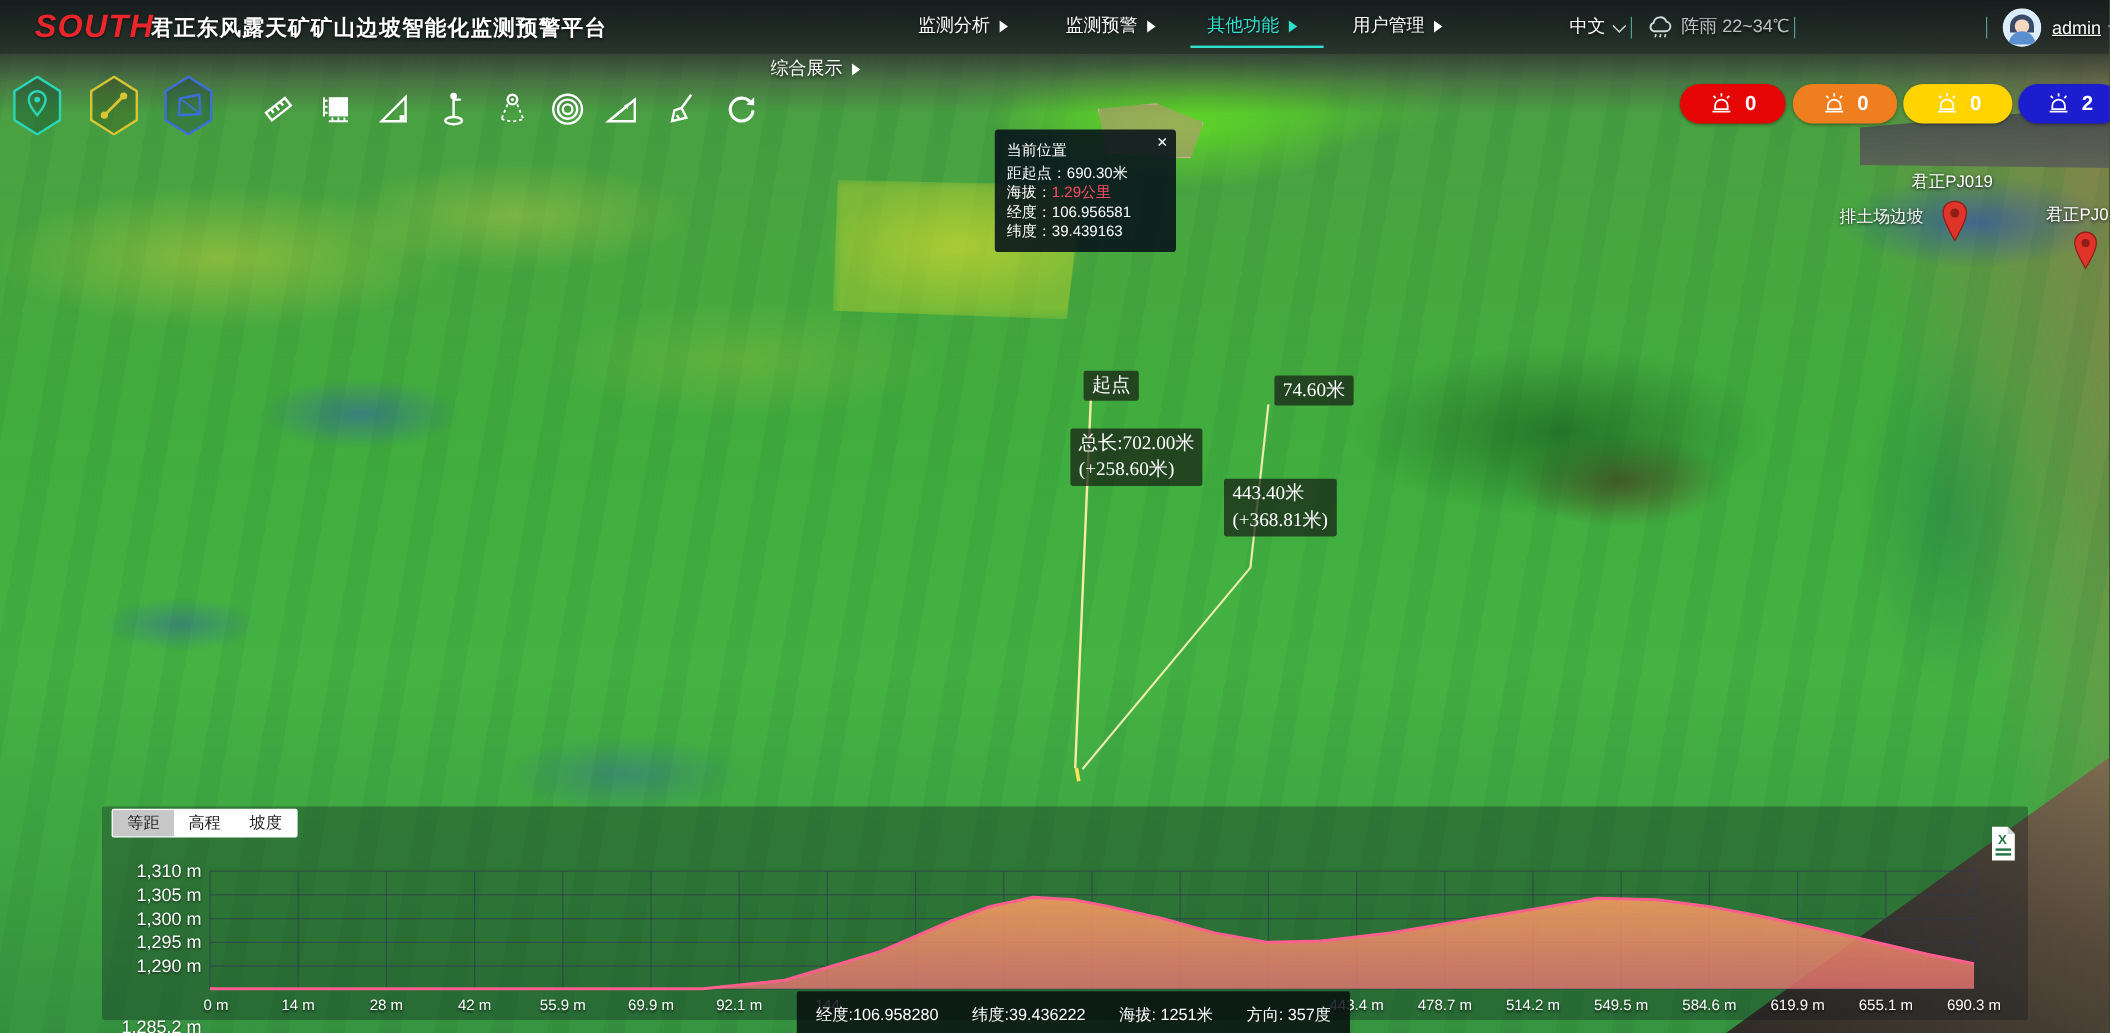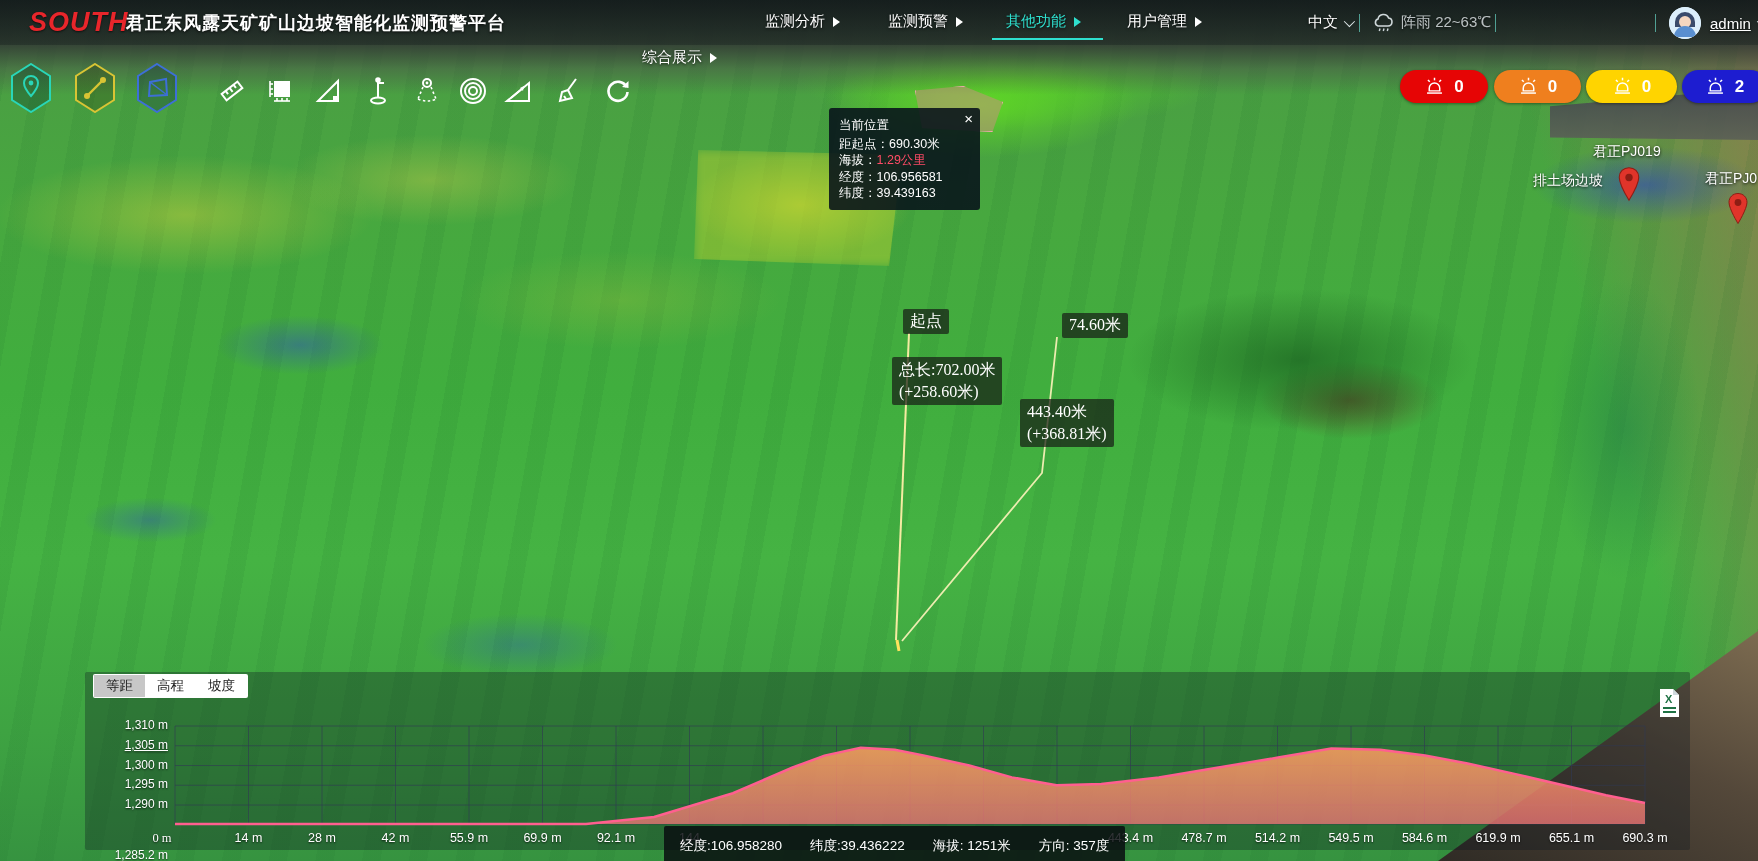--- a/index.html
+++ b/index.html
@@ -75,21 +75,21 @@
   .pin{position:absolute;z-index:4;width:26px;height:36px;}
   
   .chart-panel{position:absolute;left:85px;top:672px;width:1605px;height:178px;z-index:5;
     background:rgba(12,22,30,0.32);border-radius:2px;}
   .tabbar{position:absolute;left:8px;top:2px;display:flex;background:#fff;border-radius:2px;padding:1px;z-index:7;}
   .tab{padding:2px 12px;font-size:13.5px;color:#1c1c1c;cursor:pointer;}
   .tab.active{background:#c7c7c7;}
   .excel-btn{position:absolute;left:1572px;top:16px;width:25px;height:30px;cursor:pointer;z-index:7;}
   #chart-svg{position:absolute;left:0;top:0;width:1758px;height:861px;z-index:6;pointer-events:none;}
   #chart-svg .grid{stroke:rgba(48,56,84,0.6);stroke-width:1;}
-  .ylab{position:absolute;width:70px;text-align:right;color:#fff;font-size:12px;z-index:7;
+  .ylab{position:absolute;width:70px;text-align:right;color:#fff;font-size:15px;z-index:7;
     text-shadow:0 1px 2px rgba(0,0,0,.7);}
   .xlab{position:absolute;top:831px;transform:translateX(-50%);color:#fff;font-size:12.5px;z-index:7;
     text-shadow:0 1px 2px rgba(0,0,0,.7);white-space:nowrap;}
   
   .statusbar{position:absolute;left:664px;top:826px;height:40px;z-index:9;display:flex;align-items:center;
     gap:28px;padding:0 16px;background:rgba(8,12,16,0.84);color:#fff;font-size:13.5px;border-radius:2px;}
   
   #measure-svg{position:absolute;left:0;top:0;width:1758px;height:861px;z-index:3;pointer-events:none;}
 </style>
 </head>
@@ -180,28 +180,28 @@
         <line class="grid" x1="1424.5" y1="726" x2="1424.5" y2="824"></line>
         <line class="grid" x1="1498" y1="726" x2="1498" y2="824"></line>
         <line class="grid" x1="1571.5" y1="726" x2="1571.5" y2="824"></line>
         <line class="grid" x1="1645" y1="726" x2="1645" y2="824"></line>
         <path d="M175,824 L175.0,824.0 L494.4,824.0 L586.0,824.0 L654.1,816.9 L732.9,793.2 L792.6,767.5 L824.5,755.6 L860.7,747.7 L894.8,749.7 L924.6,755.6 L969.3,765.5 L1011.9,777.4 L1056.6,785.3 L1101.3,784.1 L1158.8,777.4 L1218.5,767.5 L1278.1,757.6 L1331.3,748.5 L1380.3,749.7 L1425.0,755.6 L1467.6,763.5 L1512.3,773.4 L1572.0,787.3 L1606.0,795.2 L1645.0,803.1 L1645,824 Z" fill="url(#agrad)"></path>
         <path d="M175.0,824.0 L494.4,824.0 L586.0,824.0 L654.1,816.9 L732.9,793.2 L792.6,767.5 L824.5,755.6 L860.7,747.7 L894.8,749.7 L924.6,755.6 L969.3,765.5 L1011.9,777.4 L1056.6,785.3 L1101.3,784.1 L1158.8,777.4 L1218.5,767.5 L1278.1,757.6 L1331.3,748.5 L1380.3,749.7 L1425.0,755.6 L1467.6,763.5 L1512.3,773.4 L1572.0,787.3 L1606.0,795.2 L1645.0,803.1" fill="none" stroke="#ff5f8f" stroke-width="2.5"></path>
       </g>
   </svg>
   <div id="ylabels">
       <div class="ylab" style="left: 98px; top: 718px;">1,310 m</div>
-      <div class="ylab" style="left: 98px; top: 737.758px; text-decoration: underline;">1,305 m</div>
+      <div class="ylab" style="left: 98px; top: 737.758px;">1,305 m</div>
       <div class="ylab" style="left: 98px; top: 757.516px;">1,300 m</div>
       <div class="ylab" style="left: 98px; top: 777.274px;">1,295 m</div>
       <div class="ylab" style="left: 98px; top: 797.032px;">1,290 m</div>
       <div class="ylab" style="left: 98px; top: 848px;">1,285.2 m</div>
     </div>
   <div id="xlabels">
-      <div class="xlab" style="left: 162px; font-family: Liberation Serif, serif;">0 m</div>
+      <div class="xlab" style="left: 180px;">0 m</div>
       <div class="xlab" style="left: 248.5px;">14 m</div>
       <div class="xlab" style="left: 322px;">28 m</div>
       <div class="xlab" style="left: 395.5px;">42 m</div>
       <div class="xlab" style="left: 469px;">55.9 m</div>
       <div class="xlab" style="left: 542.5px;">69.9 m</div>
       <div class="xlab" style="left: 616px;">92.1 m</div>
       <div class="xlab" style="left: 689.5px;">144</div>
       <div class="xlab" style="left: 1130.5px;">443.4 m</div>
       <div class="xlab" style="left: 1204px;">478.7 m</div>
       <div class="xlab" style="left: 1277.5px;">514.2 m</div>
@@ -402,21 +402,21 @@
     <div class="tb-right vsep" style="left:1359px;top:14px;"></div>
     <div class="tb-right" style="left:1371px;">
       <svg width="24" height="22" viewBox="0 0 24 22">
         <path d="M7 14h10a4 4 0 0 0 .6-7.95A5.5 5.5 0 0 0 7 7.1 3.6 3.6 0 0 0 7 14z" fill="none" stroke="#cfd8da" stroke-width="1.6"></path>
         <g stroke="#cfd8da" stroke-width="1.4">
             <line x1="9" y1="16.5" x2="8.3" y2="19"></line>
             <line x1="13" y1="16.5" x2="12.3" y2="19"></line>
             <line x1="17" y1="16.5" x2="16.3" y2="19"></line>
           </g>
       </svg>
-      <span class="weather-txt" style="margin-left:6px;">阵雨 22~63℃</span>
+      <span class="weather-txt" style="margin-left:6px;">阵雨 22~34℃</span>
     </div>
     <div class="tb-right vsep" style="left:1495px;top:14px;"></div>
     <div class="tb-right vsep" style="left:1655px;top:14px;"></div>
     <div class="tb-right" style="left:1669px;top:6px;height:34px;">
       <span class="avatar">
         <svg width="32" height="32" viewBox="0 0 32 32">
           <circle cx="16" cy="16" r="16" fill="#dceefb"></circle>
           <path d="M6 15a10 10 0 0 1 20 0v5H6z" fill="#3a4a6b"></path>
           <circle cx="16" cy="15" r="6" fill="#f6d7c0"></circle>
           <path d="M10 12a6 6 0 0 1 12 0l-2-3h-8z" fill="#3a4a6b"></path>

